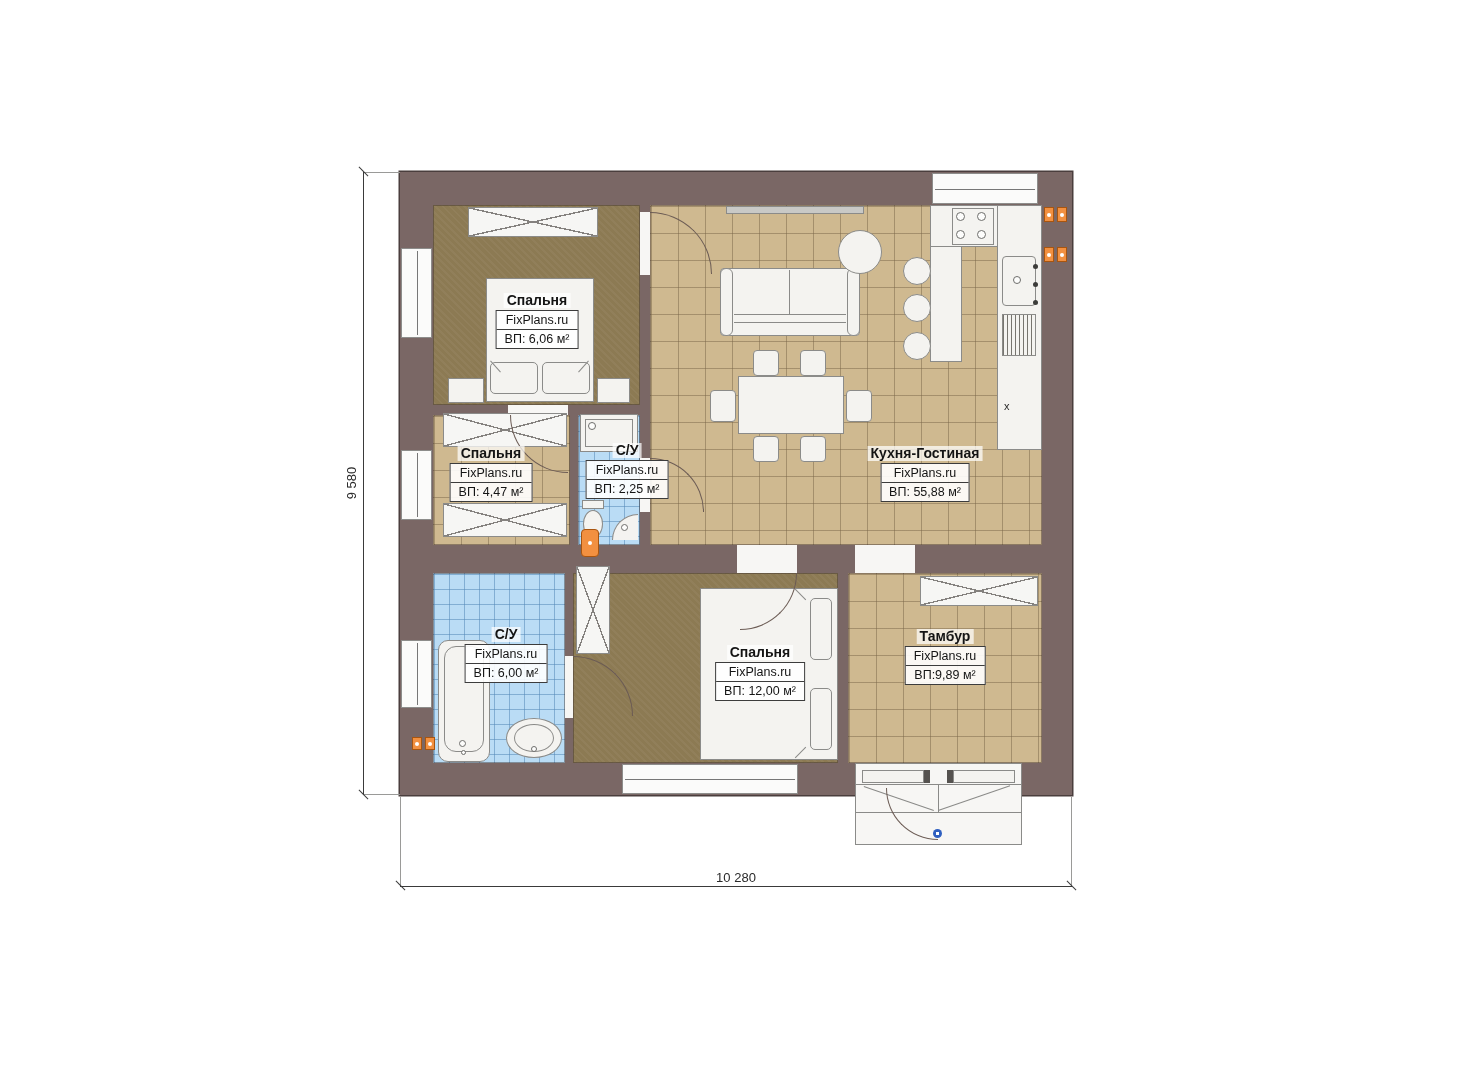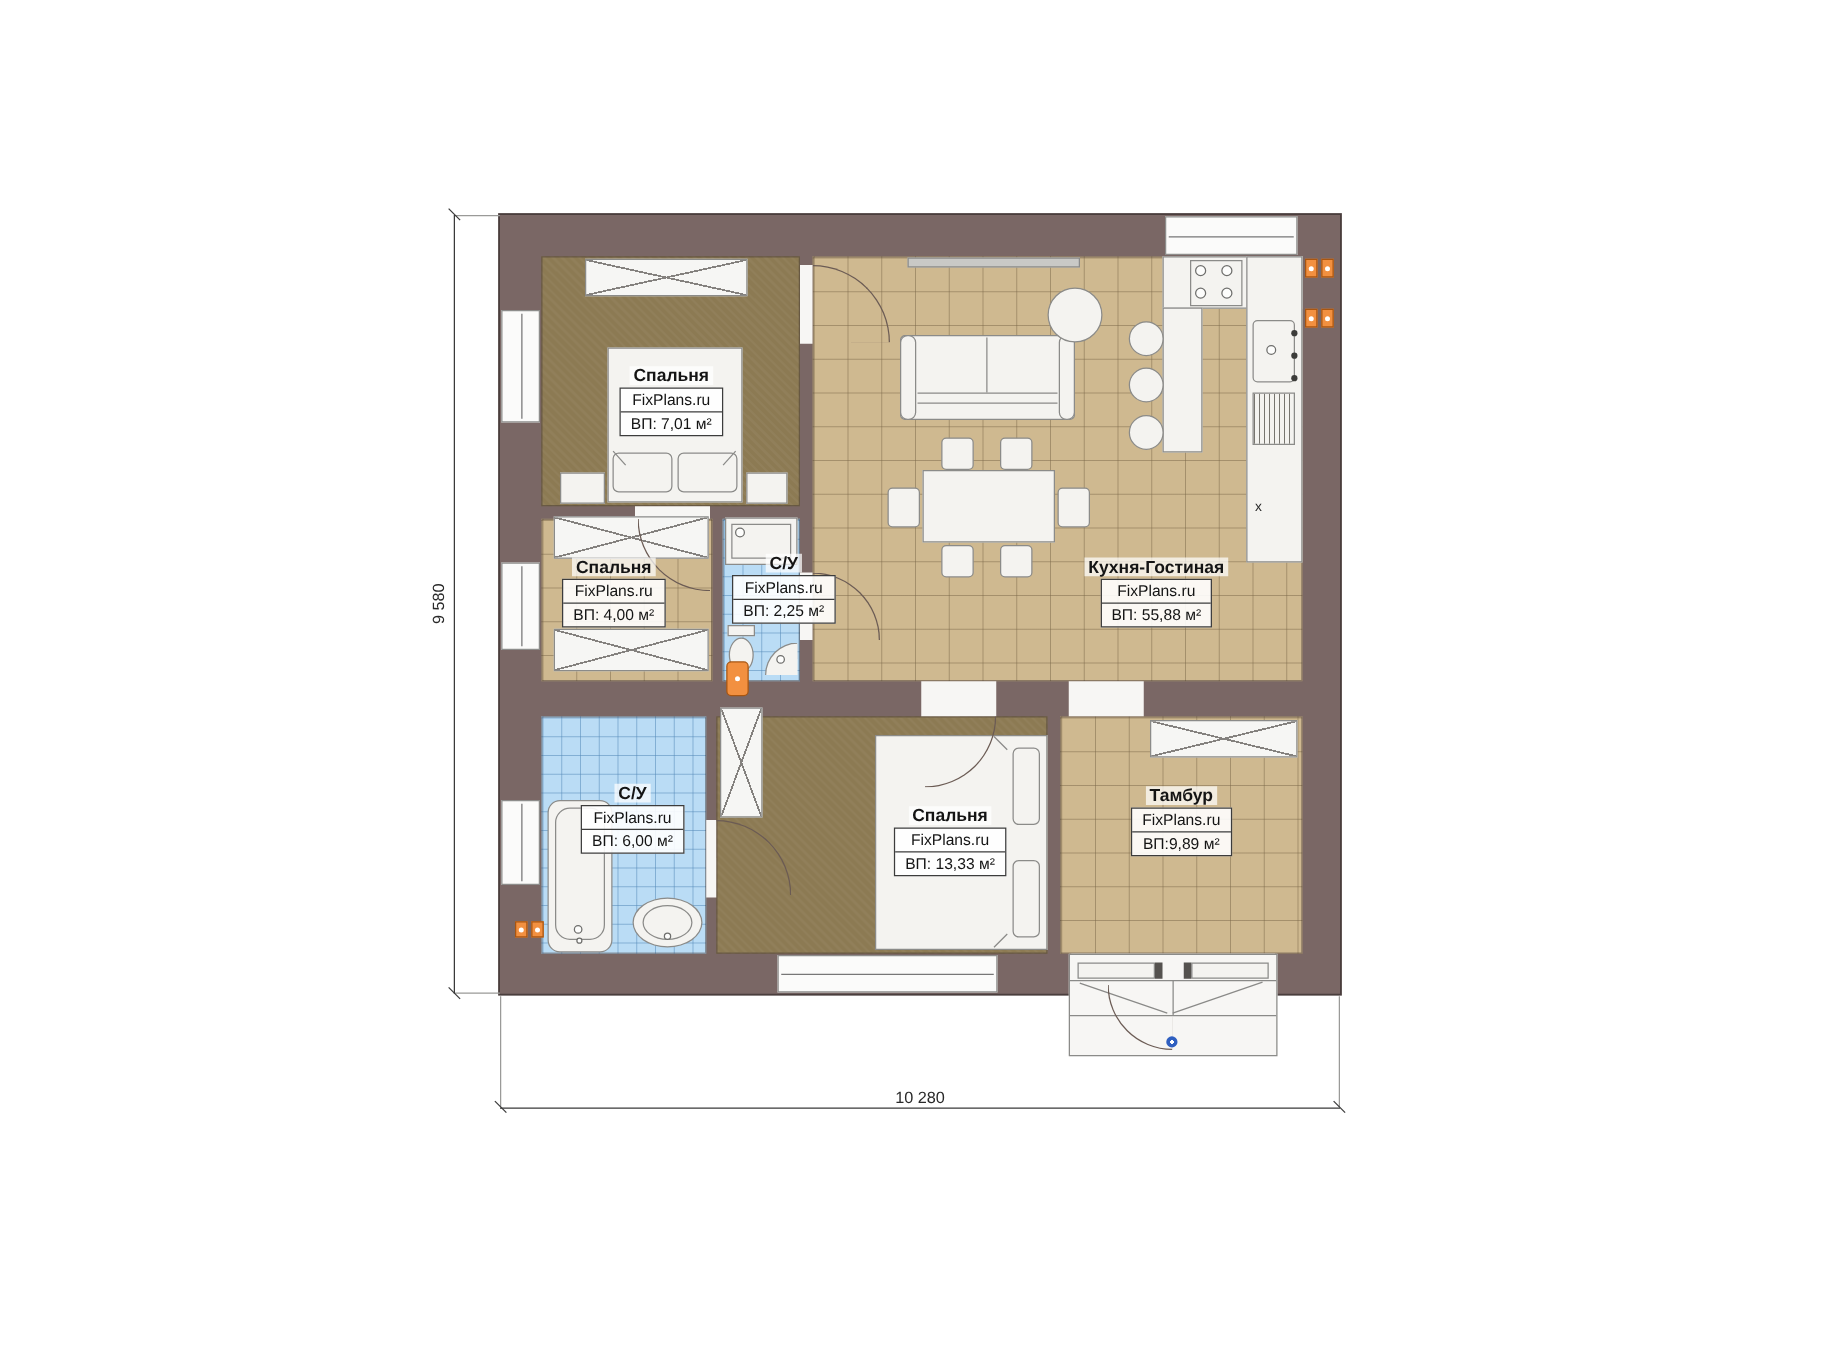--- a/index.html
+++ b/index.html
@@ -193,28 +193,28 @@
   <div class="vent" style="left:412px;top:737px;">
     <div class="vsq" style="width:10px;height:13px;"></div>
     <div class="vsq" style="width:10px;height:13px;"></div>
   </div>
   <div class="vsq" style="position:absolute;left:581px;top:529px;width:18px;height:28px;border-radius:4px;z-index:6;"></div>
 
   <div class="rlabel" style="left:537px;top:293px;">
     <div class="rname">Спальня</div>
     <div class="rbox">
       <div class="r1">FixPlans.ru</div>
-      <div class="r2">ВП: 7,01 м²</div>
+      <div class="r2">ВП: 6,06 м²</div>
     </div>
   </div>
   <div class="rlabel" style="left:491px;top:446px;">
     <div class="rname">Спальня</div>
     <div class="rbox">
       <div class="r1">FixPlans.ru</div>
-      <div class="r2">ВП: 4,00 м²</div>
+      <div class="r2">ВП: 4,47 м²</div>
     </div>
   </div>
   <div class="rlabel" style="left:627px;top:443px;">
     <div class="rname">С/У</div>
     <div class="rbox">
       <div class="r1">FixPlans.ru</div>
       <div class="r2">ВП: 2,25 м²</div>
     </div>
   </div>
   <div class="rlabel" style="left:925px;top:446px;">
@@ -228,21 +228,21 @@
     <div class="rname">С/У</div>
     <div class="rbox">
       <div class="r1">FixPlans.ru</div>
       <div class="r2">ВП: 6,00 м²</div>
     </div>
   </div>
   <div class="rlabel" style="left:760px;top:645px;">
     <div class="rname">Спальня</div>
     <div class="rbox">
       <div class="r1">FixPlans.ru</div>
-      <div class="r2">ВП: 13,33 м²</div>
+      <div class="r2">ВП: 12,00 м²</div>
     </div>
   </div>
   <div class="rlabel" style="left:945px;top:629px;">
     <div class="rname">Тамбур</div>
     <div class="rbox">
       <div class="r1">FixPlans.ru</div>
       <div class="r2">ВП:9,89 м²</div>
     </div>
   </div>
 

